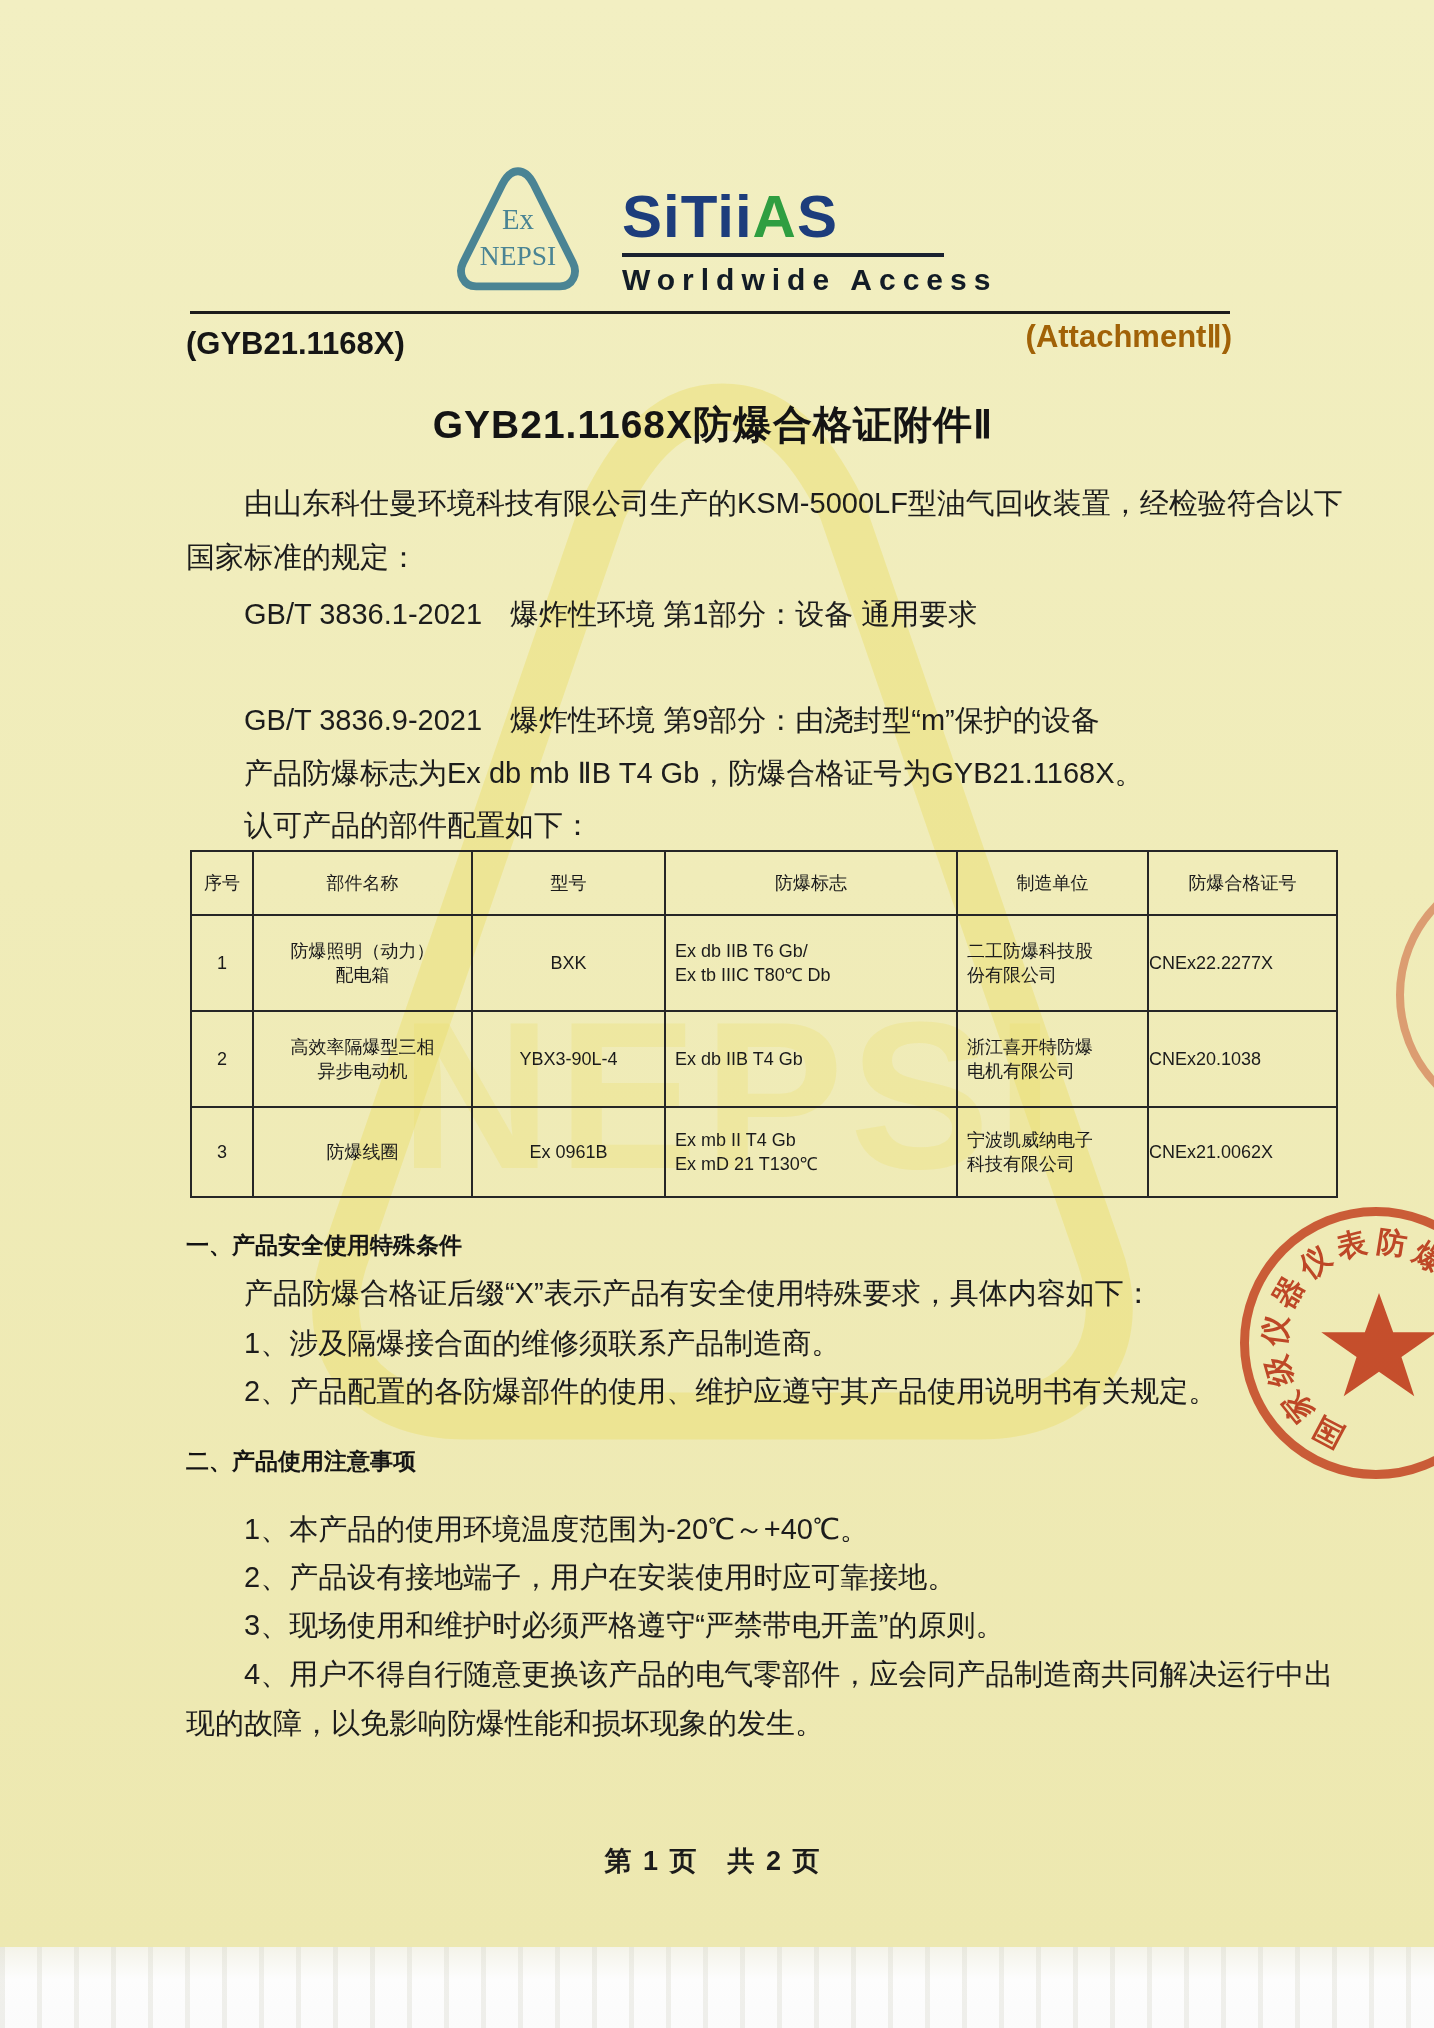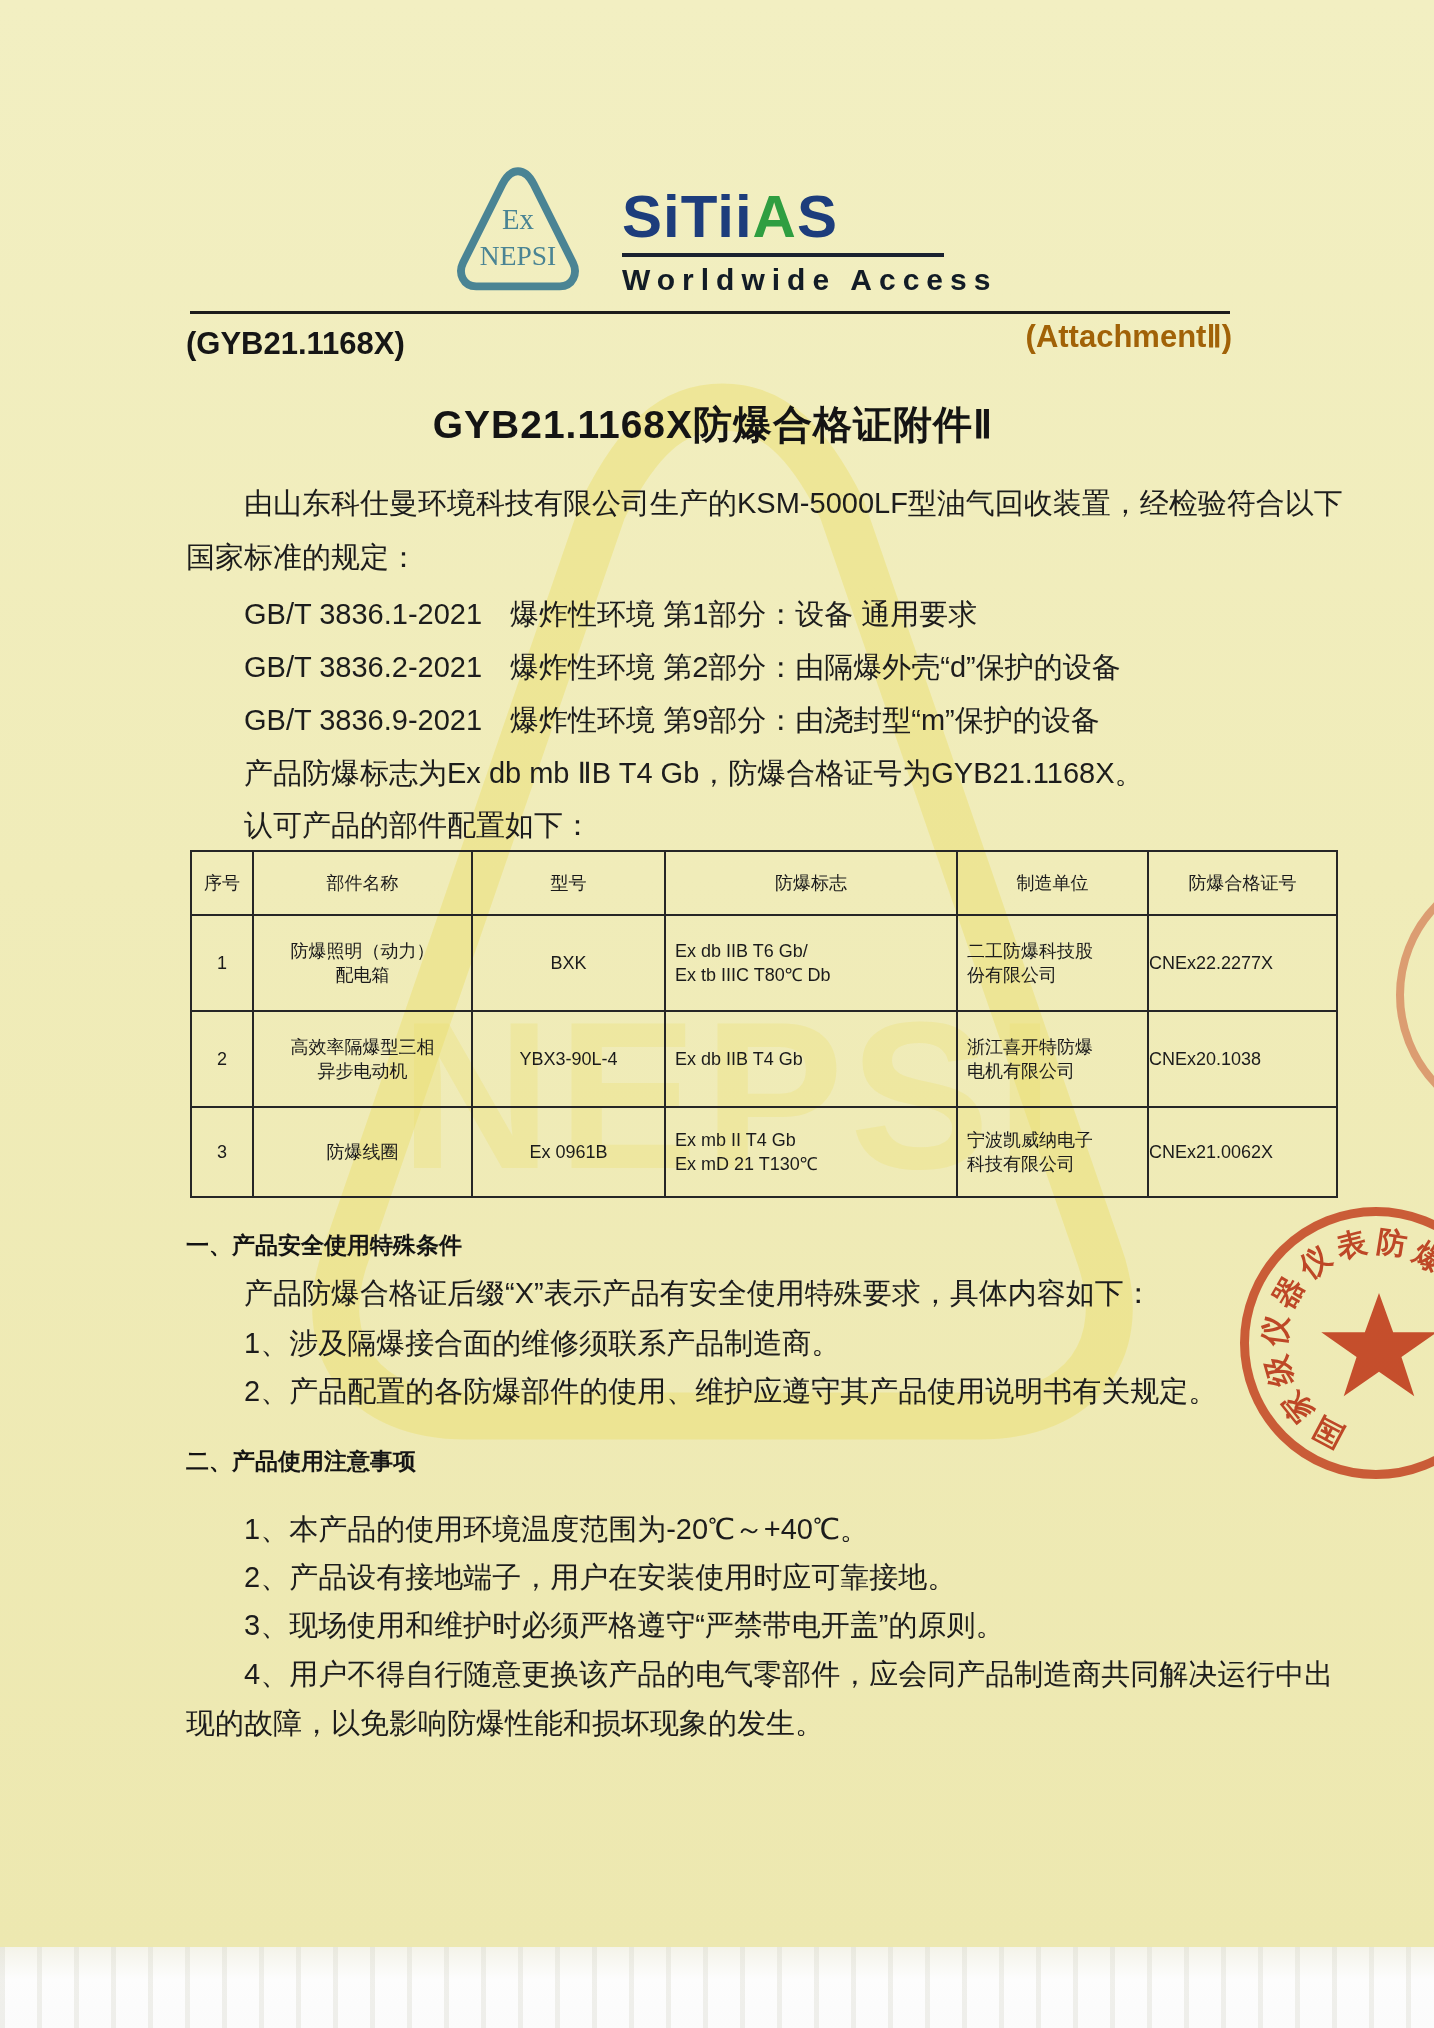--- a/index.html
+++ b/index.html
@@ -100,21 +100,20 @@
   <div class="hr"></div>
   <div class="cert-no">(GYB21.1168X)</div>
   <div class="attachment">(AttachmentⅡ)</div>
 
   <div class="doc-title">GYB21.1168X防爆合格证附件Ⅱ</div>
 
   <div class="bline ind" style="top:482px">由山东科仕曼环境科技有限公司生产的KSM-5000LF型油气回收装置，经检验符合以下</div>
   <div class="bline" style="top:536px">国家标准的规定：</div>
 
   <div class="bline ind" style="top:593px"><span>GB/T 3836.1-2021</span><span class="std-desc">爆炸性环境 第1部分：设备 通用要求</span></div>
-  <div class="bline ind" style="top:646px"><span>GB/T 3836.2-2021</span><span class="std-desc">爆炸性环境 第2部分：由隔爆外壳“d”保护的设备</span></div>
   <div class="bline ind" style="top:699px"><span>GB/T 3836.9-2021</span><span class="std-desc">爆炸性环境 第9部分：由浇封型“m”保护的设备</span></div>
 
   <div class="bline ind" style="top:752px">产品防爆标志为Ex db mb ⅡB T4 Gb，防爆合格证号为GYB21.1168X。</div>
   <div class="bline ind" style="top:804px">认可产品的部件配置如下：</div>
 
   <table class="parts">
     <colgroup>
       <col style="width:62px">
         <col style="width:219px">
         <col style="width:193px">
@@ -206,20 +205,21 @@
   <div class="bline ind" style="top:1322px">1、涉及隔爆接合面的维修须联系产品制造商。</div>
   <div class="bline ind" style="top:1370px">2、产品配置的各防爆部件的使用、维护应遵守其产品使用说明书有关规定。</div>
 
   <div class="sec-head" style="top:1446px">二、产品使用注意事项</div>
   <div class="bline ind" style="top:1508px">1、本产品的使用环境温度范围为-20℃～+40℃。</div>
   <div class="bline ind" style="top:1556px">2、产品设有接地端子，用户在安装使用时应可靠接地。</div>
   <div class="bline ind" style="top:1604px">3、现场使用和维护时必须严格遵守“严禁带电开盖”的原则。</div>
   <div class="bline ind" style="top:1653px">4、用户不得自行随意更换该产品的电气零部件，应会同产品制造商共同解决运行中出</div>
   <div class="bline" style="top:1702px">现的故障，以免影响防爆性能和损坏现象的发生。</div>
 
+  <div class="footer">第 1 页　共 2 页</div>
 
   <div class="stamp2"></div>
 
   <div class="stamp">
     <div class="stamp-ring"></div>
     <div class="stamp-star"></div>
     <span class="arc-ch" style="transform:rotate(-152deg) translateY(-101px)">国</span>
     <span class="arc-ch" style="transform:rotate(-129deg) translateY(-101px)">家</span>
     <span class="arc-ch" style="transform:rotate(-106deg) translateY(-101px)">级</span>
     <span class="arc-ch" style="transform:rotate(-83deg) translateY(-101px)">仪</span>

